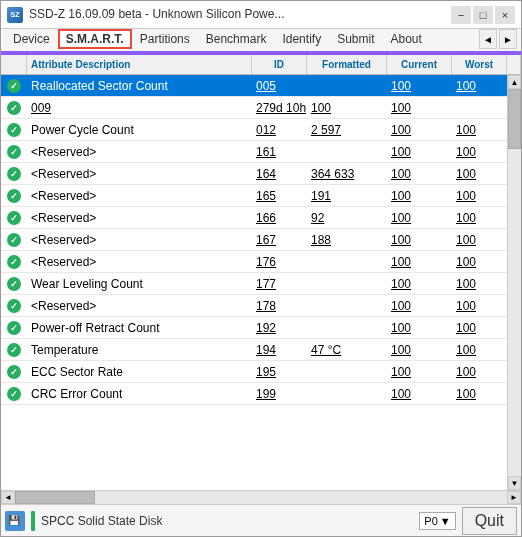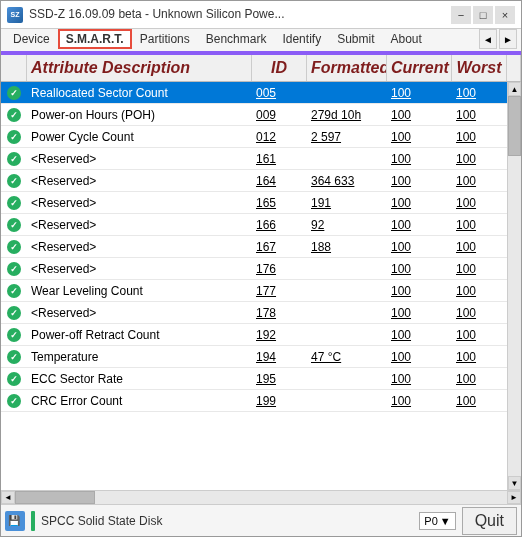--- a/index.html
+++ b/index.html
@@ -124,24 +124,23 @@
       overflow: hidden;
       display: flex;
       flex-direction: column;
     }
 
     .table-header {
       display: grid;
       grid-template-columns: 26px 1fr 55px 80px 65px 55px 14px;
       background: #f0f0f0;
       border-bottom: 1px solid #bbb;
-      font-size: 16px;
+      font-size: 10px;
       font-weight: 600;
-      color: #7f1d1d;
-      font-style: italic;
+      color: #0369a1;
     }
 
     .table-header-cell {
       padding: 4px 4px;
       border-right: 1px solid #ccc;
       white-space: nowrap;
       overflow: hidden;
     }
 
     .table-header-cell.right { text-align: center; }
@@ -385,21 +384,20 @@
             <div class="table-cell" style="color: white;">Reallocated Sector Count</div>
             <div class="table-cell right">005</div>
             <div class="table-cell right"></div>
             <div class="table-cell right">100</div>
             <div class="table-cell right">100</div>
           </div>
           <div class="table-row">
             <div class="table-cell icon-cell">
               <span class="status-icon status-ok">✓</span>
             </div>
-            <div class="table-cell">Power-on Hours (POH)</div>
             <div class="table-cell right">009</div>
             <div class="table-cell right">279d 10h</div>
             <div class="table-cell right">100</div>
             <div class="table-cell right">100</div>
           </div>
           <div class="table-row">
             <div class="table-cell icon-cell">
               <span class="status-icon status-ok">✓</span>
             </div>
             <div class="table-cell">Power Cycle Count</div>

